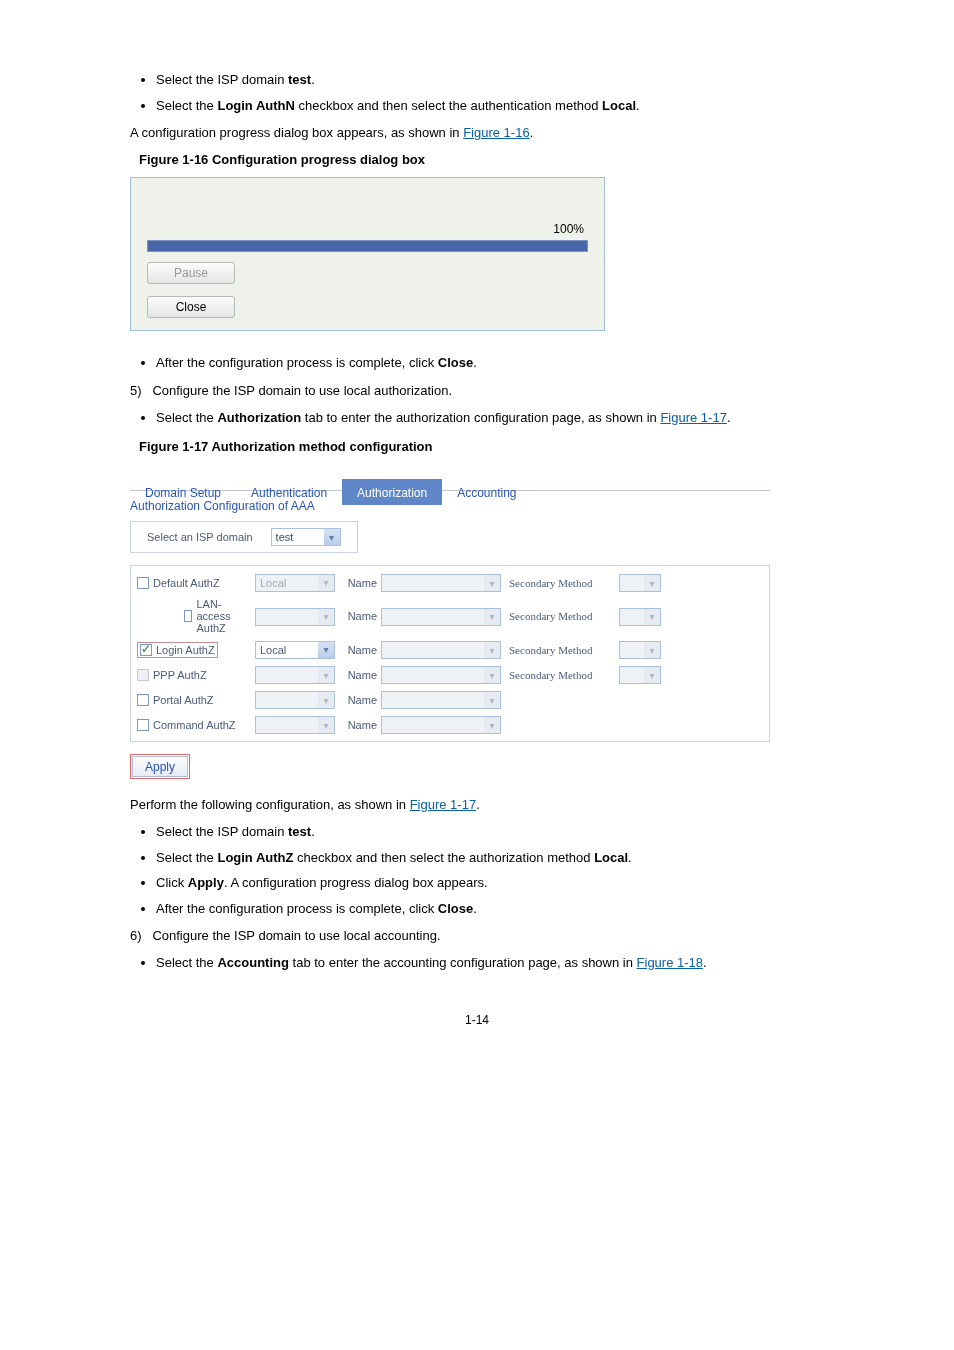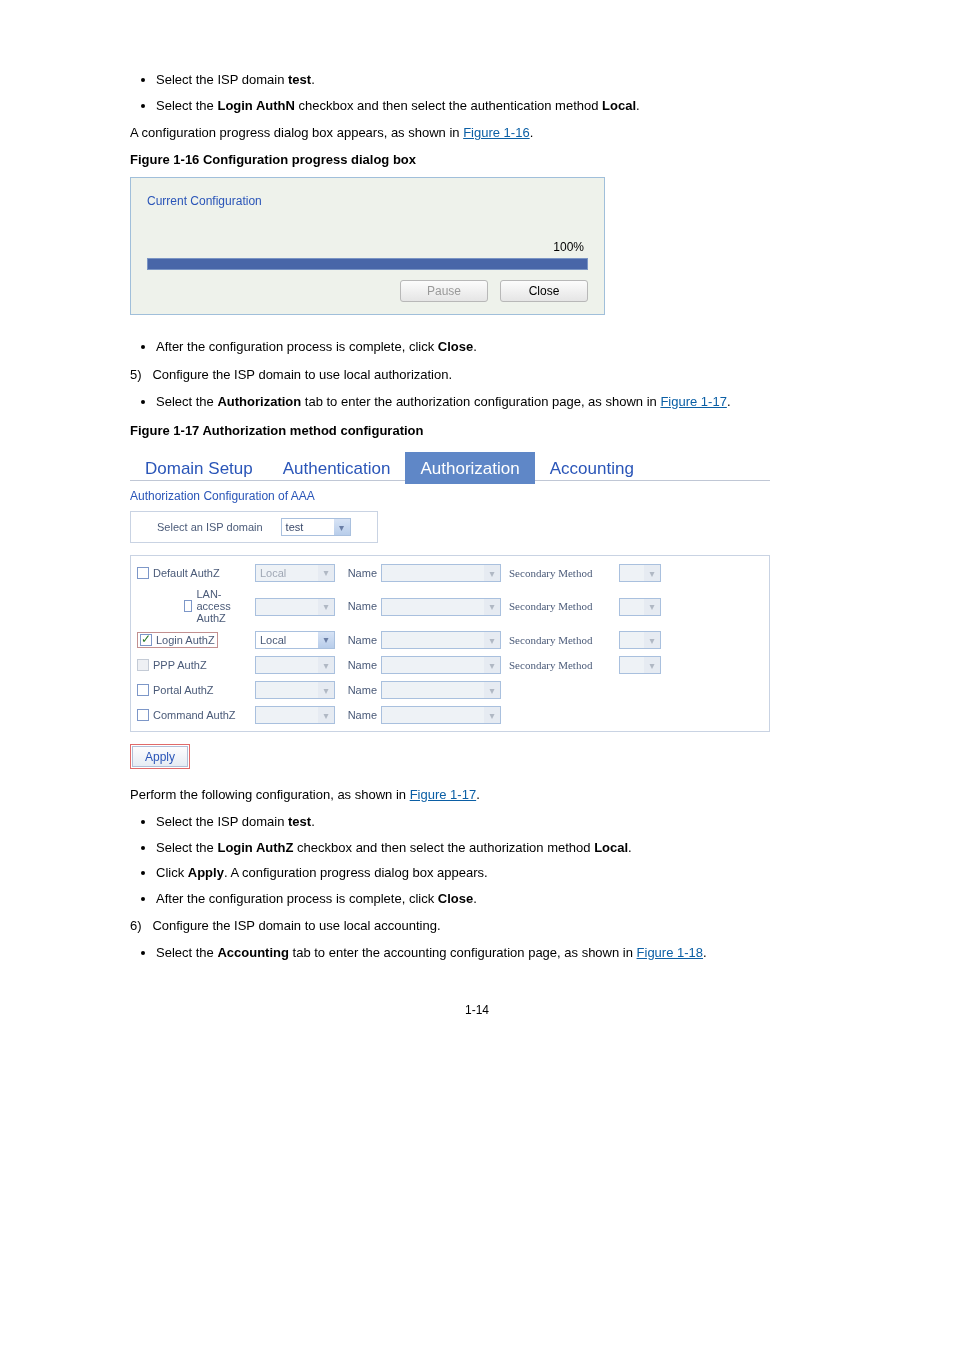--- a/index.html
+++ b/index.html
@@ -24,21 +24,21 @@
     margin-bottom: 6px;
     line-height: 1.5;
   }
   .blue-link {
     color: #0b5fa5;
     text-decoration: underline;
     cursor: pointer;
   }
   .caption {
     font-weight: bold;
-    margin: 12px 0 10px 0;
+    margin: 12px 0 10px 9px;
   }
   
   .figure1 {
     border: 1px solid #a0bfda;
     width: 475px;
     margin: 6px 0 22px 0;
     background: #eef2eb;
     padding: 16px 16px 12px 16px;
   }
   .fig1-title {
@@ -62,20 +62,21 @@
   .fig1-bar {
     height: 12px;
     background: #4866a8;
     border: 1px solid #7a95c4;
   }
   .fig1-btnrow {
     display: flex;
     justify-content: flex-end;
     gap: 12px;
     padding-top: 10px;
+    flex-direction: column;
   }
   .winbtn {
     width: 88px;
     height: 22px;
     border: 1px solid #b8b8b8;
     border-radius: 3px;
     background: linear-gradient(#fcfcfc, #e5e5e5);
     font-size: 12px;
   }
   .winbtn.disabled { color: #9a9a9a; }
@@ -86,48 +87,48 @@
     font-size: 11px;
     color: #3b4a6b;
   }
   .tabs {
     display: flex;
     border-bottom: 1px solid #c0c7d5;
     margin-bottom: 8px;
   }
   .tab {
     padding: 6px 14px 5px 14px;
-    font-size: 17px;
+    font-size: 12px;
     color: #2a55b8;
     border: 1px solid transparent;
     border-bottom: none;
     margin-right: 0px;
     cursor: pointer;
     position: relative;
-    top: 4px;
+    top: 15px;
     background: #f2f5fa;
   }
   .tab.active {
     background: #5f87c7;
     color: #fff;
   }
   .tab.plain {
     background: transparent;
     color: #2a55b8;
   }
   .sec-title {
     color: #2a55b8;
     font-size: 12px;
     margin:4px 0 8px 0;
   }
   .sel-row {
     border: 1px solid #c9d3e3;
     display: inline-flex;
     align-items: center;
-    padding: 6px 26px;
+    padding: 6px 16px;
     margin-bottom: 12px;
     gap: 18px;
   }
   .grid {
     border: 1px solid #c9d3e3;
     padding: 4px 6px;
   }
   .grow {
     display: flex;
     align-items: center;
@@ -225,21 +226,20 @@
     </li>
   </ul>
 
   <p>
     <span>A configuration progress dialog box appears, as shown in </span><span class="blue-link">Figure 1-16</span><span>.</span>
   </p>
 
   <p class="caption">Figure 1-16 Configuration progress dialog box</p>
 
   <div class="figure1">
-    <div class="fig1-title">Current Configuration</div>
     <div class="fig1-pct">100%</div>
     <div class="fig1-bar"></div>
     <div class="fig1-btnrow">
       <button class="winbtn disabled">Pause</button>
       <button class="winbtn">Close</button>
     </div>
   </div>
 
   <ul class="plain">
     <li>

